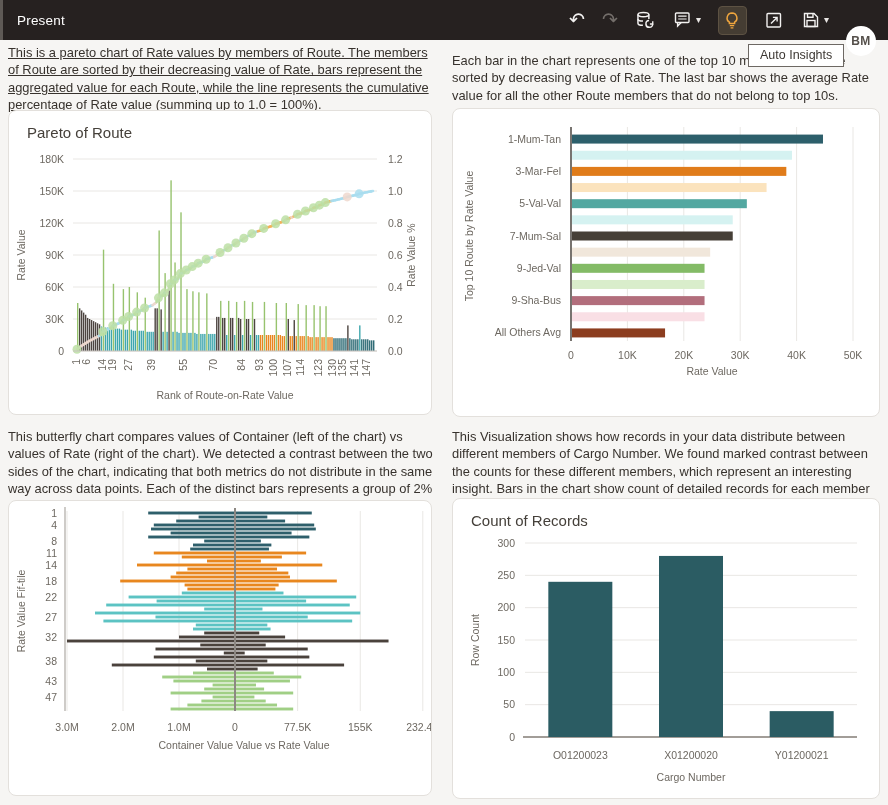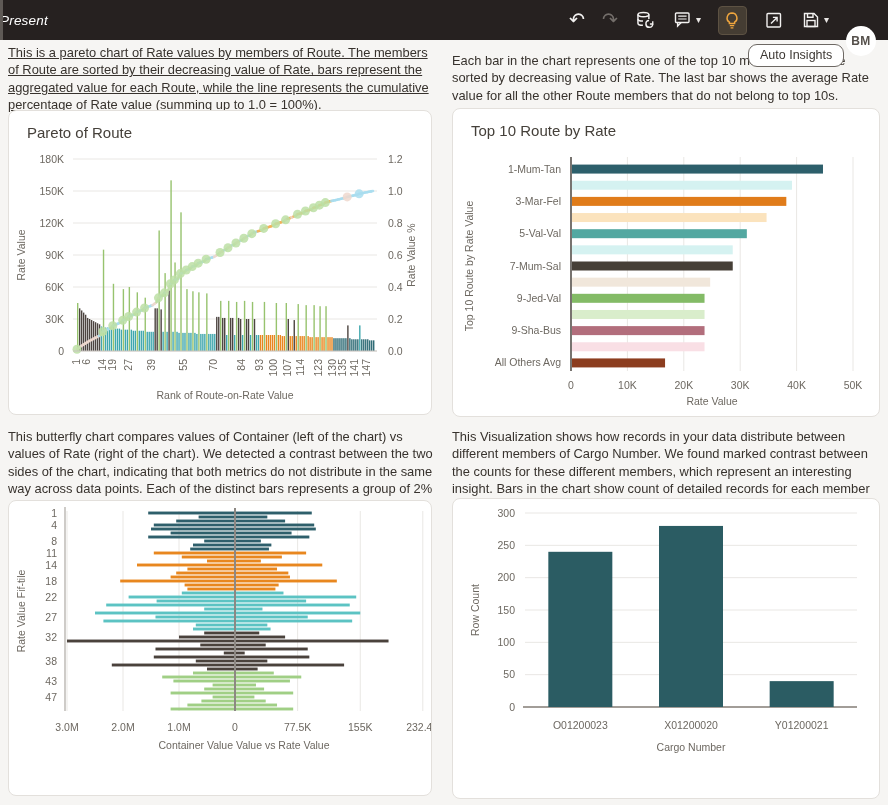--- a/index.html
+++ b/index.html
@@ -10,41 +10,41 @@
     position:relative;
     overflow:hidden;
     color:#37322d;
   }
   
   .app-header {
     position:absolute; left:0; top:0; width:888px; height:40px;
     background:#262120; display:flex; align-items:center;
   }
   .edge-strip { position:absolute; left:0; top:0; width:3px; height:40px; background:#5f5a56; }
-  .hdr-title { color:#ffffff; font-size:13.5px; letter-spacing:.2px;font-style:italic; }
+  .hdr-title { color:#ffffff; font-size:13.5px; margin-left:17px; letter-spacing:.2px; }
   .hdr-tools { margin-left:auto; display:flex; align-items:center; gap:17px; padding-right:12px; }
   .tool { display:flex; align-items:center; gap:3px; cursor:pointer; color:#fff; }
   .tool svg { display:block; }
   .uglyph { font-size:19px; line-height:18px; color:#f2f1f0; }
   .uglyph.disabled { color:#736e6a; }
   .caret { color:#e8e6e4; font-size:10px; line-height:10px; }
   .bulb-btn {
     width:29px; height:29px; border-radius:4px; background:#453d33;
     border:1px solid #5d5243; display:flex; align-items:center; justify-content:center;
   }
   .avatar {
     width:30px; height:30px; border-radius:50%; background:#ffffff;
     display:flex; align-items:center; justify-content:center;
     color:#55504b; font-size:12px; font-weight:bold; letter-spacing:.3px;margin-top:42px;
   }
   
   .tooltip {
     position:absolute; left:748px; top:44px; z-index:30;
     background:#ffffff; border:1px solid #6d6863; color:#3c3732;
-    font-size:12.5px; padding:3px 11px 4px; border-radius:9px;
+    font-size:12.5px; padding:3px 11px 4px; border-radius:0;
   }
   
   .desc { position:absolute; font-size:12.9px; line-height:17.3px; color:#37322d; }
   .desc.d1 { left:8px;   top:44px;  width:430px;text-decoration:underline; }
   .desc.d2 { left:452px; top:52px;  width:430px; }
   .desc.d3 { left:8px;   top:428px; width:430px; }
   .desc.d4 { left:452px; top:428px; width:430px; }
   
   .card {
     position:absolute; background:#ffffff;
@@ -490,21 +490,20 @@
         <text x="361.05333333333334" y="218" fill="#6d6861" font-size="10.5" font-family="Liberation Sans, sans-serif" text-anchor="end" transform="rotate(-90 361.05333333333334 218)">147</text>
         <line x1="64" y1="210" x2="368" y2="210" stroke="#c9c5c1" stroke-width="1"></line>
         <text x="216" y="258" fill="#6d6861" font-size="10.5" font-family="Liberation Sans, sans-serif" text-anchor="middle">Rank of Route-on-Rate Value</text>
         <text x="16" y="114" fill="#6d6861" font-size="10.5" font-family="Liberation Sans, sans-serif" text-anchor="middle" transform="rotate(-90 16 114)">Rate Value</text>
         <text x="406" y="114" fill="#6d6861" font-size="10.5" font-family="Liberation Sans, sans-serif" text-anchor="middle" transform="rotate(-90 406 114)">Rate Value %</text>
       </svg>
     </div>
 </div>
 
 <div class="card c2">
-  <div class="card-title">Top 10 Route by Rate</div>
   <div class="chart-wrap" id="chart-top10">
       <svg width="428" height="278">
         <line x1="118" y1="18" x2="118" y2="232" stroke="#56514c" stroke-width="1.6"></line>
         <text x="118" y="250" fill="#6d6861" font-size="10.5" font-family="Liberation Sans, sans-serif" text-anchor="middle">0</text>
         <line x1="174.4" y1="18" x2="174.4" y2="232" stroke="#e9e7e4" stroke-width="1"></line>
         <text x="174.4" y="250" fill="#6d6861" font-size="10.5" font-family="Liberation Sans, sans-serif" text-anchor="middle">10K</text>
         <line x1="230.8" y1="18" x2="230.8" y2="232" stroke="#e9e7e4" stroke-width="1"></line>
         <text x="230.8" y="250" fill="#6d6861" font-size="10.5" font-family="Liberation Sans, sans-serif" text-anchor="middle">20K</text>
         <line x1="287.2" y1="18" x2="287.2" y2="232" stroke="#e9e7e4" stroke-width="1"></line>
         <text x="287.2" y="250" fill="#6d6861" font-size="10.5" font-family="Liberation Sans, sans-serif" text-anchor="middle">30K</text>
@@ -669,20 +668,21 @@
         <text x="48" y="163.5" fill="#6d6861" font-size="10.5" font-family="Liberation Sans, sans-serif" text-anchor="end">38</text>
         <text x="48" y="183.5" fill="#6d6861" font-size="10.5" font-family="Liberation Sans, sans-serif" text-anchor="end">43</text>
         <text x="48" y="199.5" fill="#6d6861" font-size="10.5" font-family="Liberation Sans, sans-serif" text-anchor="end">47</text>
         <text x="235" y="248" fill="#6d6861" font-size="10.5" font-family="Liberation Sans, sans-serif" text-anchor="middle">Container Value Value vs Rate Value</text>
         <text x="16" y="110" fill="#6d6861" font-size="10.5" font-family="Liberation Sans, sans-serif" text-anchor="middle" transform="rotate(-90 16 110)">Rate Value Fif-tile</text>
       </svg>
     </div>
 </div>
 
 <div class="card c4">
+  <div class="card-title">Count of Records</div>
   <div class="chart-wrap" id="chart-count">
       <svg width="428" height="262">
         <text x="62" y="211.5" fill="#6d6861" font-size="10.5" font-family="Liberation Sans, sans-serif" text-anchor="end">0</text>
         <line x1="72" y1="175.66666666666669" x2="404" y2="175.66666666666669" stroke="#e9e7e4" stroke-width="1"></line>
         <text x="62" y="179.16666666666669" fill="#6d6861" font-size="10.5" font-family="Liberation Sans, sans-serif" text-anchor="end">50</text>
         <line x1="72" y1="143.33333333333334" x2="404" y2="143.33333333333334" stroke="#e9e7e4" stroke-width="1"></line>
         <text x="62" y="146.83333333333334" fill="#6d6861" font-size="10.5" font-family="Liberation Sans, sans-serif" text-anchor="end">100</text>
         <line x1="72" y1="111" x2="404" y2="111" stroke="#e9e7e4" stroke-width="1"></line>
         <text x="62" y="114.5" fill="#6d6861" font-size="10.5" font-family="Liberation Sans, sans-serif" text-anchor="end">150</text>
         <line x1="72" y1="78.66666666666669" x2="404" y2="78.66666666666669" stroke="#e9e7e4" stroke-width="1"></line>

